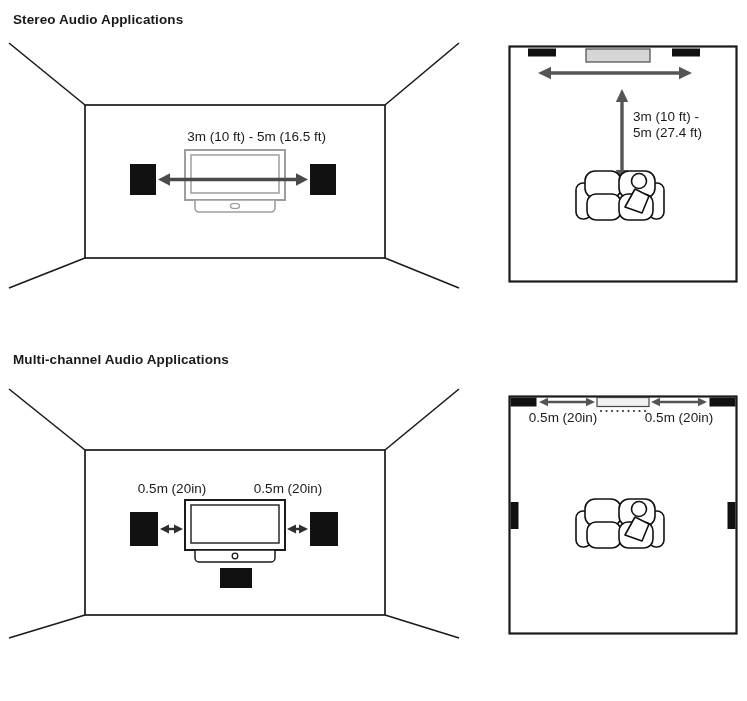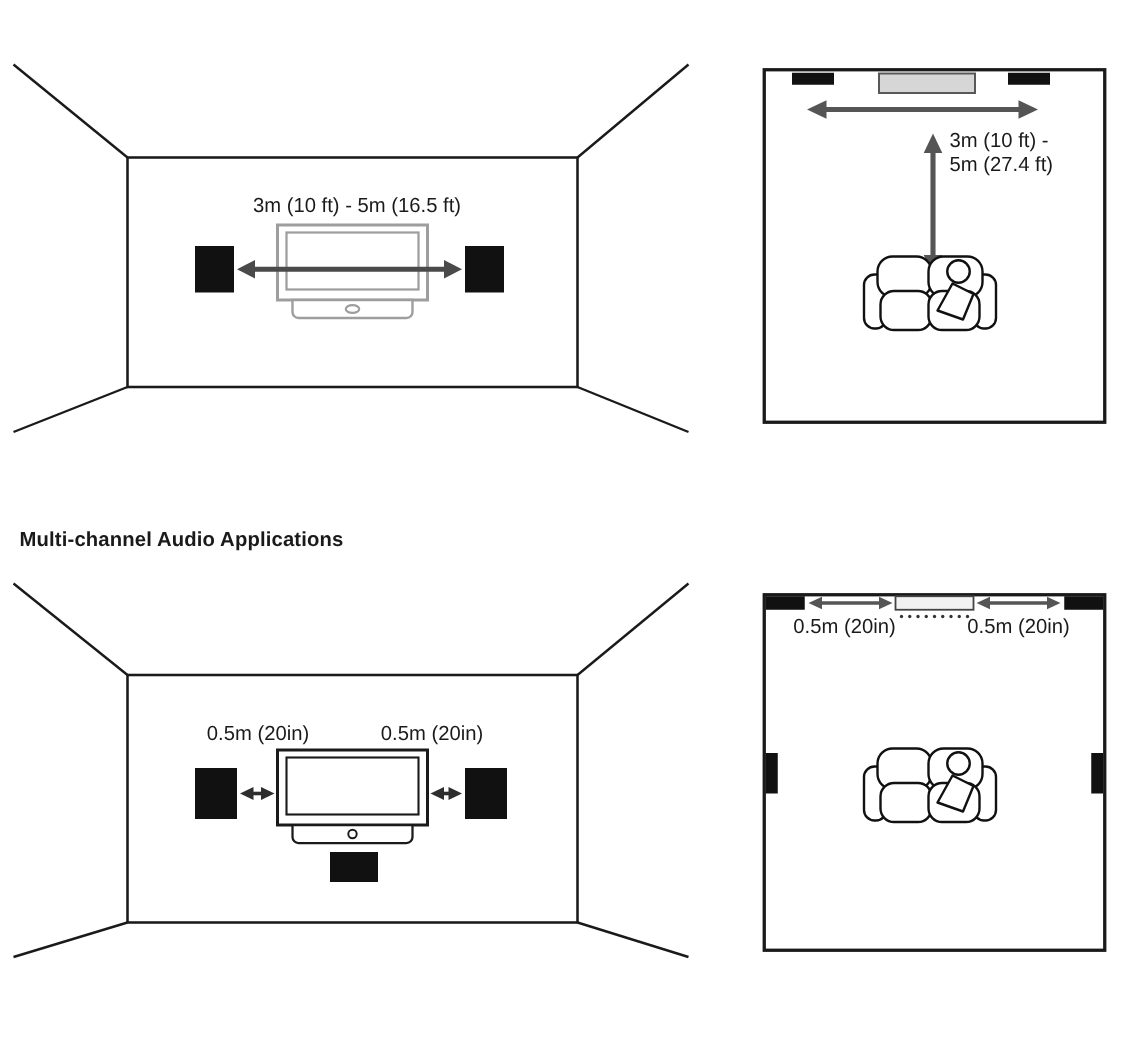--- a/index.html
+++ b/index.html
@@ -47,20 +47,21 @@
         <rect x="9" y="0" width="36" height="27" rx="10" fill="#ffffff" stroke="#111111" stroke-width="1.6"></rect>
         <rect x="43" y="0" width="36" height="27" rx="10" fill="#ffffff" stroke="#111111" stroke-width="1.6"></rect>
         <rect x="11" y="23" width="34" height="26" rx="9" fill="#ffffff" stroke="#111111" stroke-width="1.6"></rect>
         <rect x="43" y="23" width="34" height="26" rx="9" fill="#ffffff" stroke="#111111" stroke-width="1.6"></rect>
         <circle cx="63" cy="10" r="7.5" fill="#ffffff" stroke="#111111" stroke-width="1.6"></circle>
         <path d="M 49,36 L 59,18 L 73,25 L 66,42 Z" fill="#ffffff" stroke="#111111" stroke-width="1.6" stroke-linejoin="round"></path>
       </g>
     </defs>
   </svg>
 
+  <div class="section-title" style="left:13px; top:12px;">Stereo Audio Applications</div>
 
   <svg class="diag" style="left:8px; top:42px;" width="452" height="248" viewBox="0 0 452 248">
     <g stroke="#1a1a1a" stroke-width="1.6">
       <line x1="1" y1="1" x2="77" y2="63"></line>
       <line x1="451" y1="1" x2="377" y2="63"></line>
       <line x1="1" y1="246" x2="77" y2="216"></line>
       <line x1="451" y1="246" x2="377" y2="216"></line>
       <rect x="77" y="63" width="300" height="153" fill="#ffffff" stroke-width="1.7"></rect>
     </g>
     <g fill="#ffffff" stroke="#9e9e9e">
@@ -74,21 +75,21 @@
     </g>
     <g>
       <rect x="302" y="122" width="26" height="31" fill="#111111"></rect>
     </g>
     <g>
       <line x1="160" y1="137.5" x2="290" y2="137.5" stroke="#4a4a4a" stroke-width="3.4"></line>
       <polygon points="150,137.5 162,131.3 162,143.7" fill="#4a4a4a"></polygon>
       <polygon points="300,137.5 288,131.3 288,143.7" fill="#4a4a4a"></polygon>
     </g>
   </svg>
-  <div class="dist-label center" style="left:150px; top:129px; width:176px;">3m (10 ft) - 5m (16.5 ft)</div>
+  <div class="dist-label center" style="left:150px; top:129px; width:176px;text-align:right;">3m (10 ft) - 5m (16.5 ft)</div>
 
   <svg class="diag" style="left:508px; top:45px;" width="230" height="238" viewBox="0 0 230 238">
     <rect x="1.5" y="1.5" width="227" height="235" fill="#ffffff" stroke="#1a1a1a" stroke-width="2.2"></rect>
     <g>
       <rect x="20" y="3.5" width="28" height="8" fill="#111111"></rect>
     </g>
     <g>
       <rect x="164" y="3.5" width="28" height="8" fill="#111111"></rect>
     </g>
     <g>
@@ -99,21 +100,21 @@
       <polygon points="30,28 43,21.8 43,34.2" fill="#555555"></polygon>
       <polygon points="184,28 171,21.8 171,34.2" fill="#555555"></polygon>
     </g>
     <g>
       <line x1="114" y1="56" x2="114" y2="126" stroke="#555555" stroke-width="3.4"></line>
       <polygon points="114,44 107.8,57 120.2,57" fill="#555555"></polygon>
       <polygon points="114,138 107.8,125 120.2,125" fill="#555555"></polygon>
     </g>
     <use href="#sofa-shape" xlink:href="#sofa-shape" transform="translate(68,126)"></use>
   </svg>
-  <div class="dist-label" style="left:633px; top:86px;">
+  <div class="dist-label" style="left:633px; top:109px;">
     <div>3m (10 ft) -</div>
     <div>5m (27.4 ft)</div>
   </div>
 
   <div class="section-title" style="left:13px; top:352px;">Multi-channel Audio Applications</div>
 
   <svg class="diag" style="left:8px; top:388px;" width="452" height="252" viewBox="0 0 452 252">
     <g stroke="#1a1a1a" stroke-width="1.6">
       <line x1="1" y1="1" x2="77" y2="62"></line>
       <line x1="451" y1="1" x2="377" y2="62"></line>

